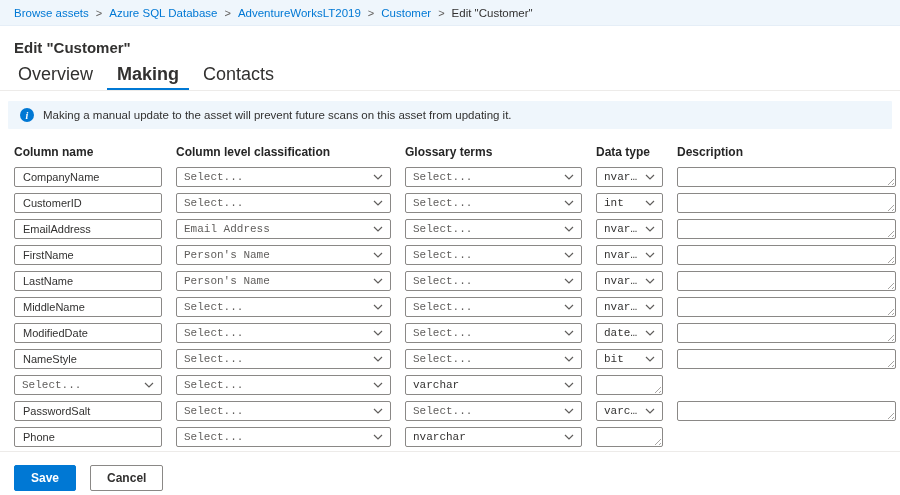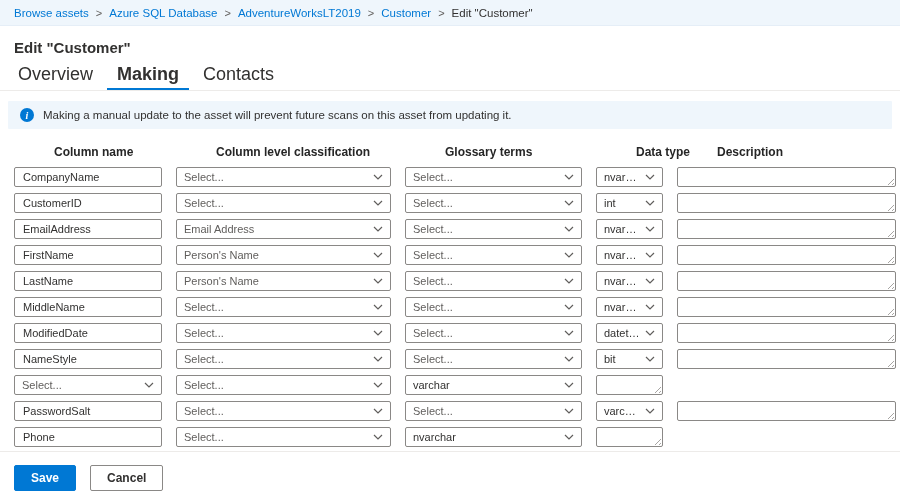--- a/index.html
+++ b/index.html
@@ -55,39 +55,40 @@
   }
 
   
   .grid-row {
     display: grid;
     grid-template-columns: 148px 215px 177px 67px 1fr;
     column-gap: 14px;
     padding: 0 4px 0 14px;
     align-items: center;
   }
-  .grid-head { height: 30px; margin-top: 4px; margin-left: 40px; }
+  .grid-head { height: 30px; margin-top: 4px; }
   .grid-head .hcell { font-size: 12px; font-weight: 700; color: #262626; }
 
   .rows-viewport { height: 284px; overflow: hidden; }
   .row { margin-bottom: 6px; }
 
   .txt-input {
     width: 100%; height: 20px;
     border: 1px solid #8a8886; border-radius: 2px;
     font-family: "Liberation Sans", sans-serif;
     font-size: 11px; color: #323130;
     padding: 0 8px; background: #ffffff; outline: none;
   }
   .dropdown {
     width: 100%; height: 20px;
     border: 1px solid #8a8886; border-radius: 2px;
     background: #ffffff; cursor: pointer;
     display: flex; align-items: center; justify-content: space-between;
     padding: 0 7px;
+    font-family: Liberation Mono, monospace;
   }
   .sel-text {
     font-size: 11px; color: #605e5c;
     white-space: nowrap; overflow: hidden; text-overflow: ellipsis;
   }
   .dropdown.datatype .sel-text { color: #323130; }
   .chev { display: inline-flex; flex: 0 0 auto; margin-left: 5px; }
 
   .desc-input {
     position: relative; width: 100%; height: 20px;

